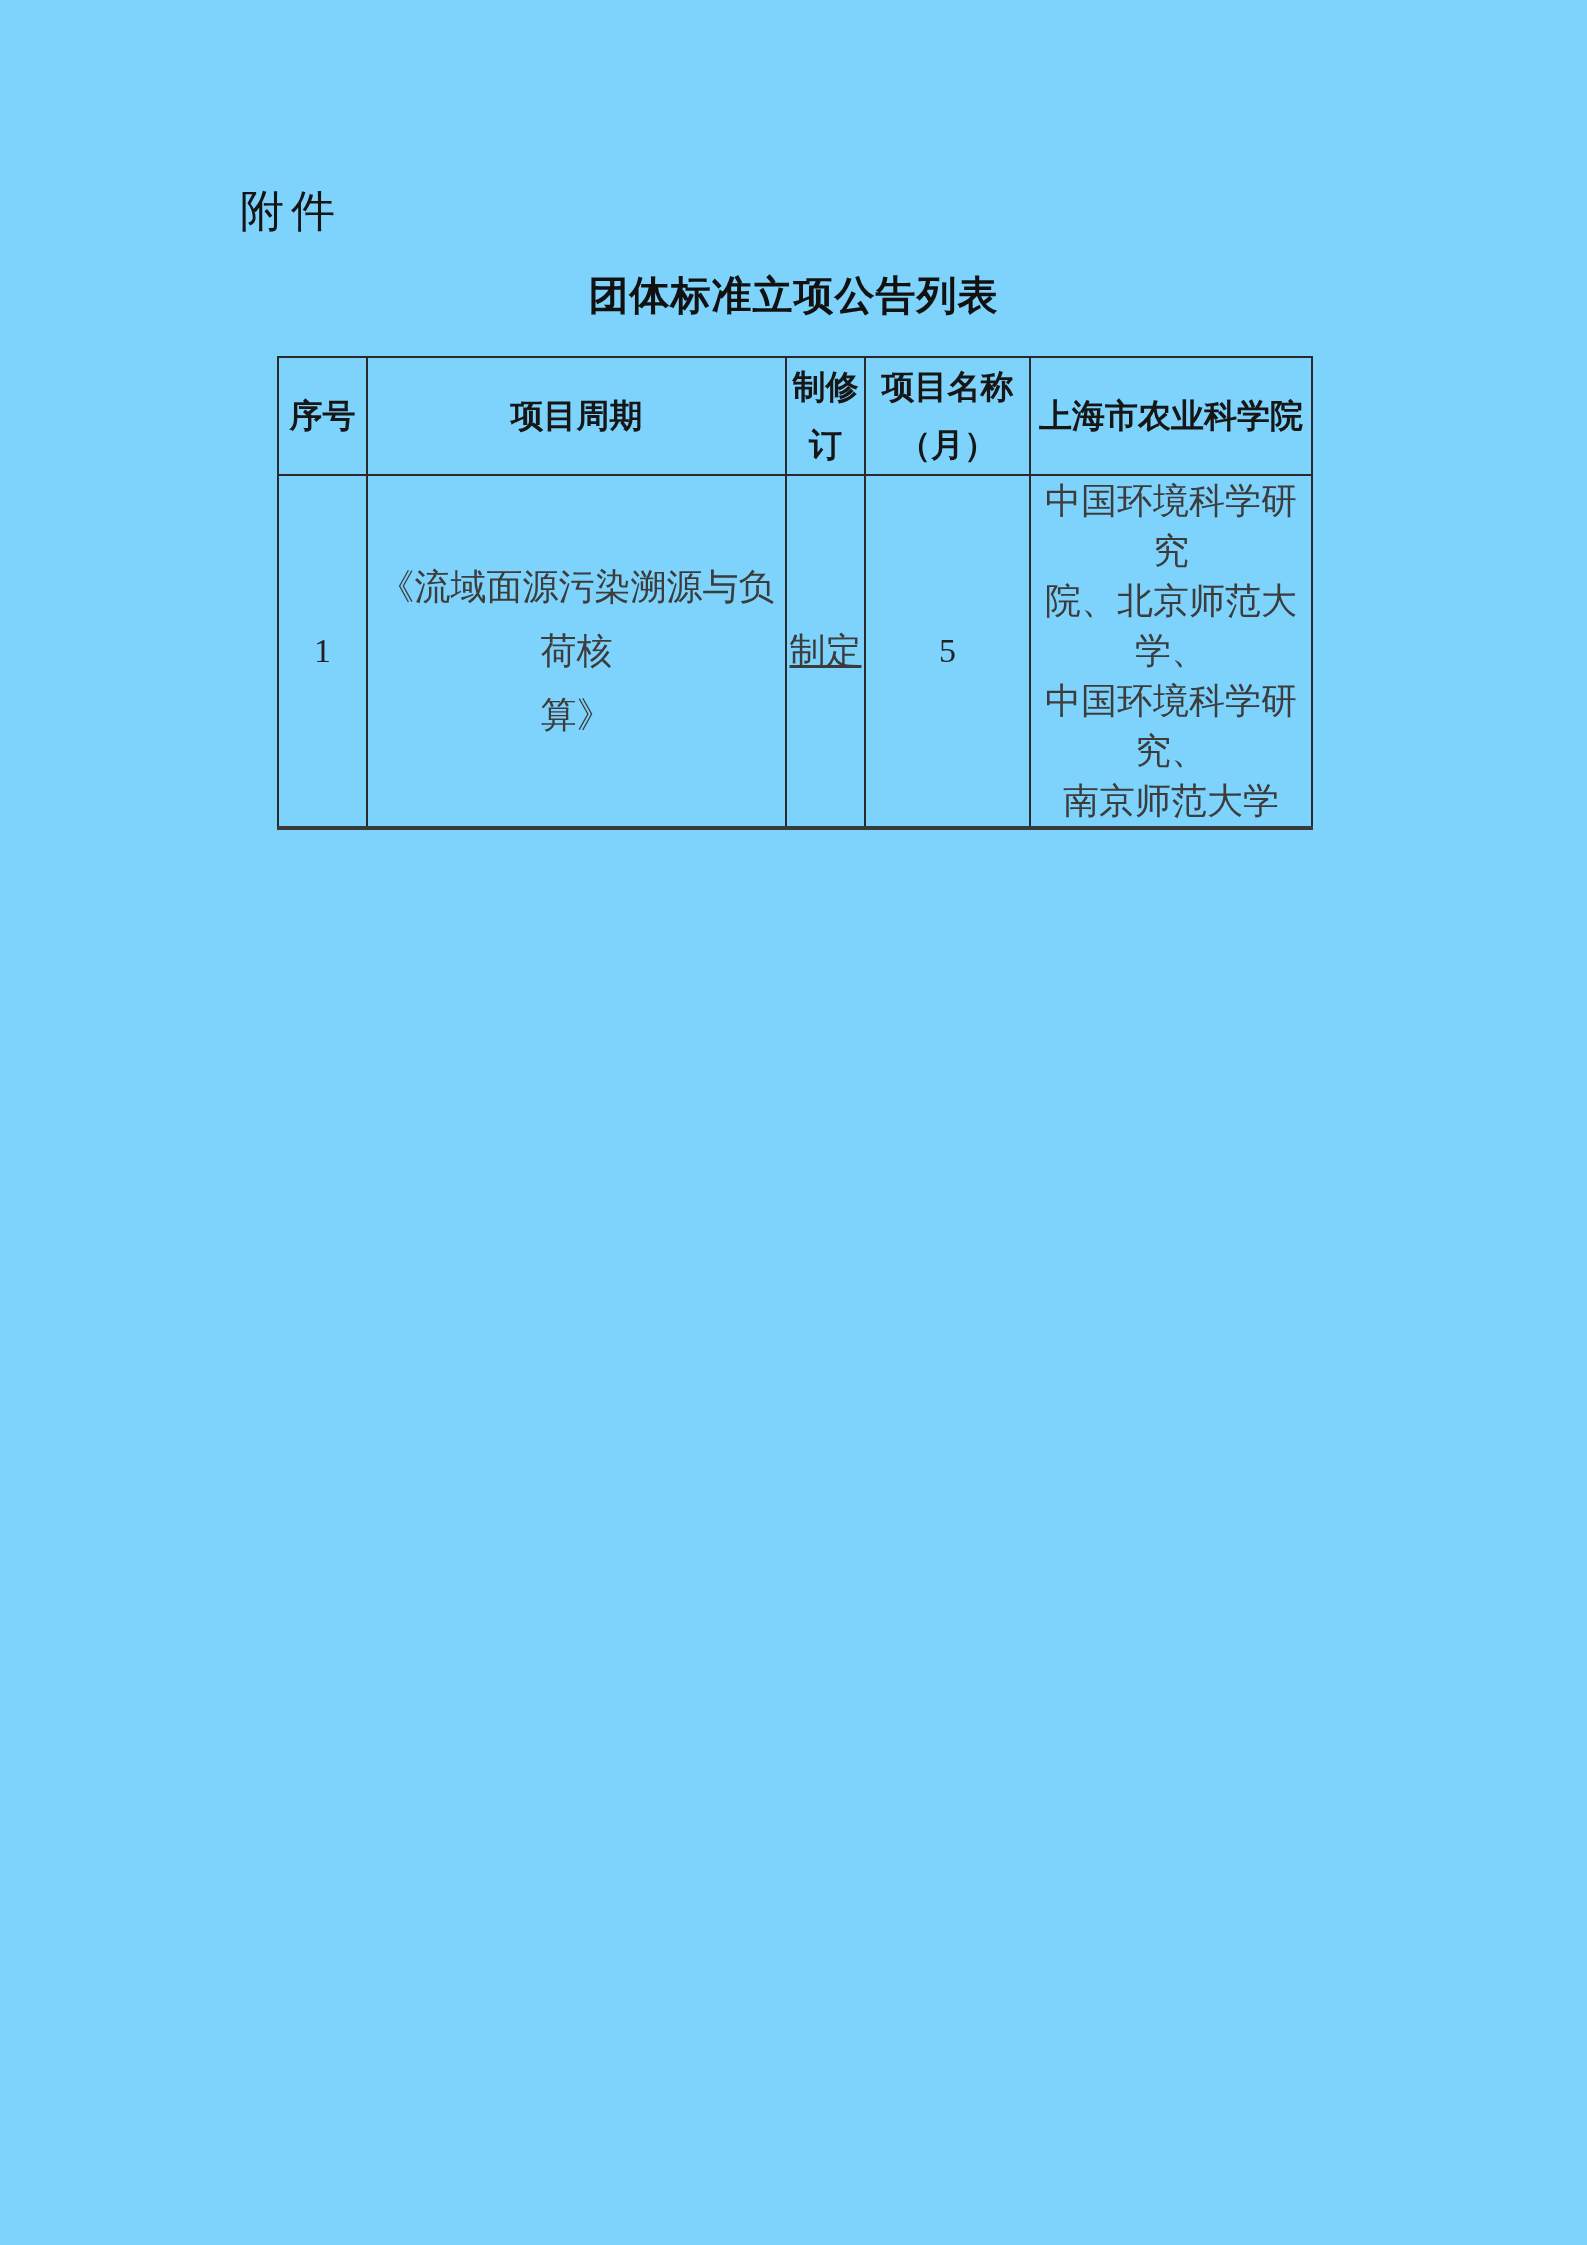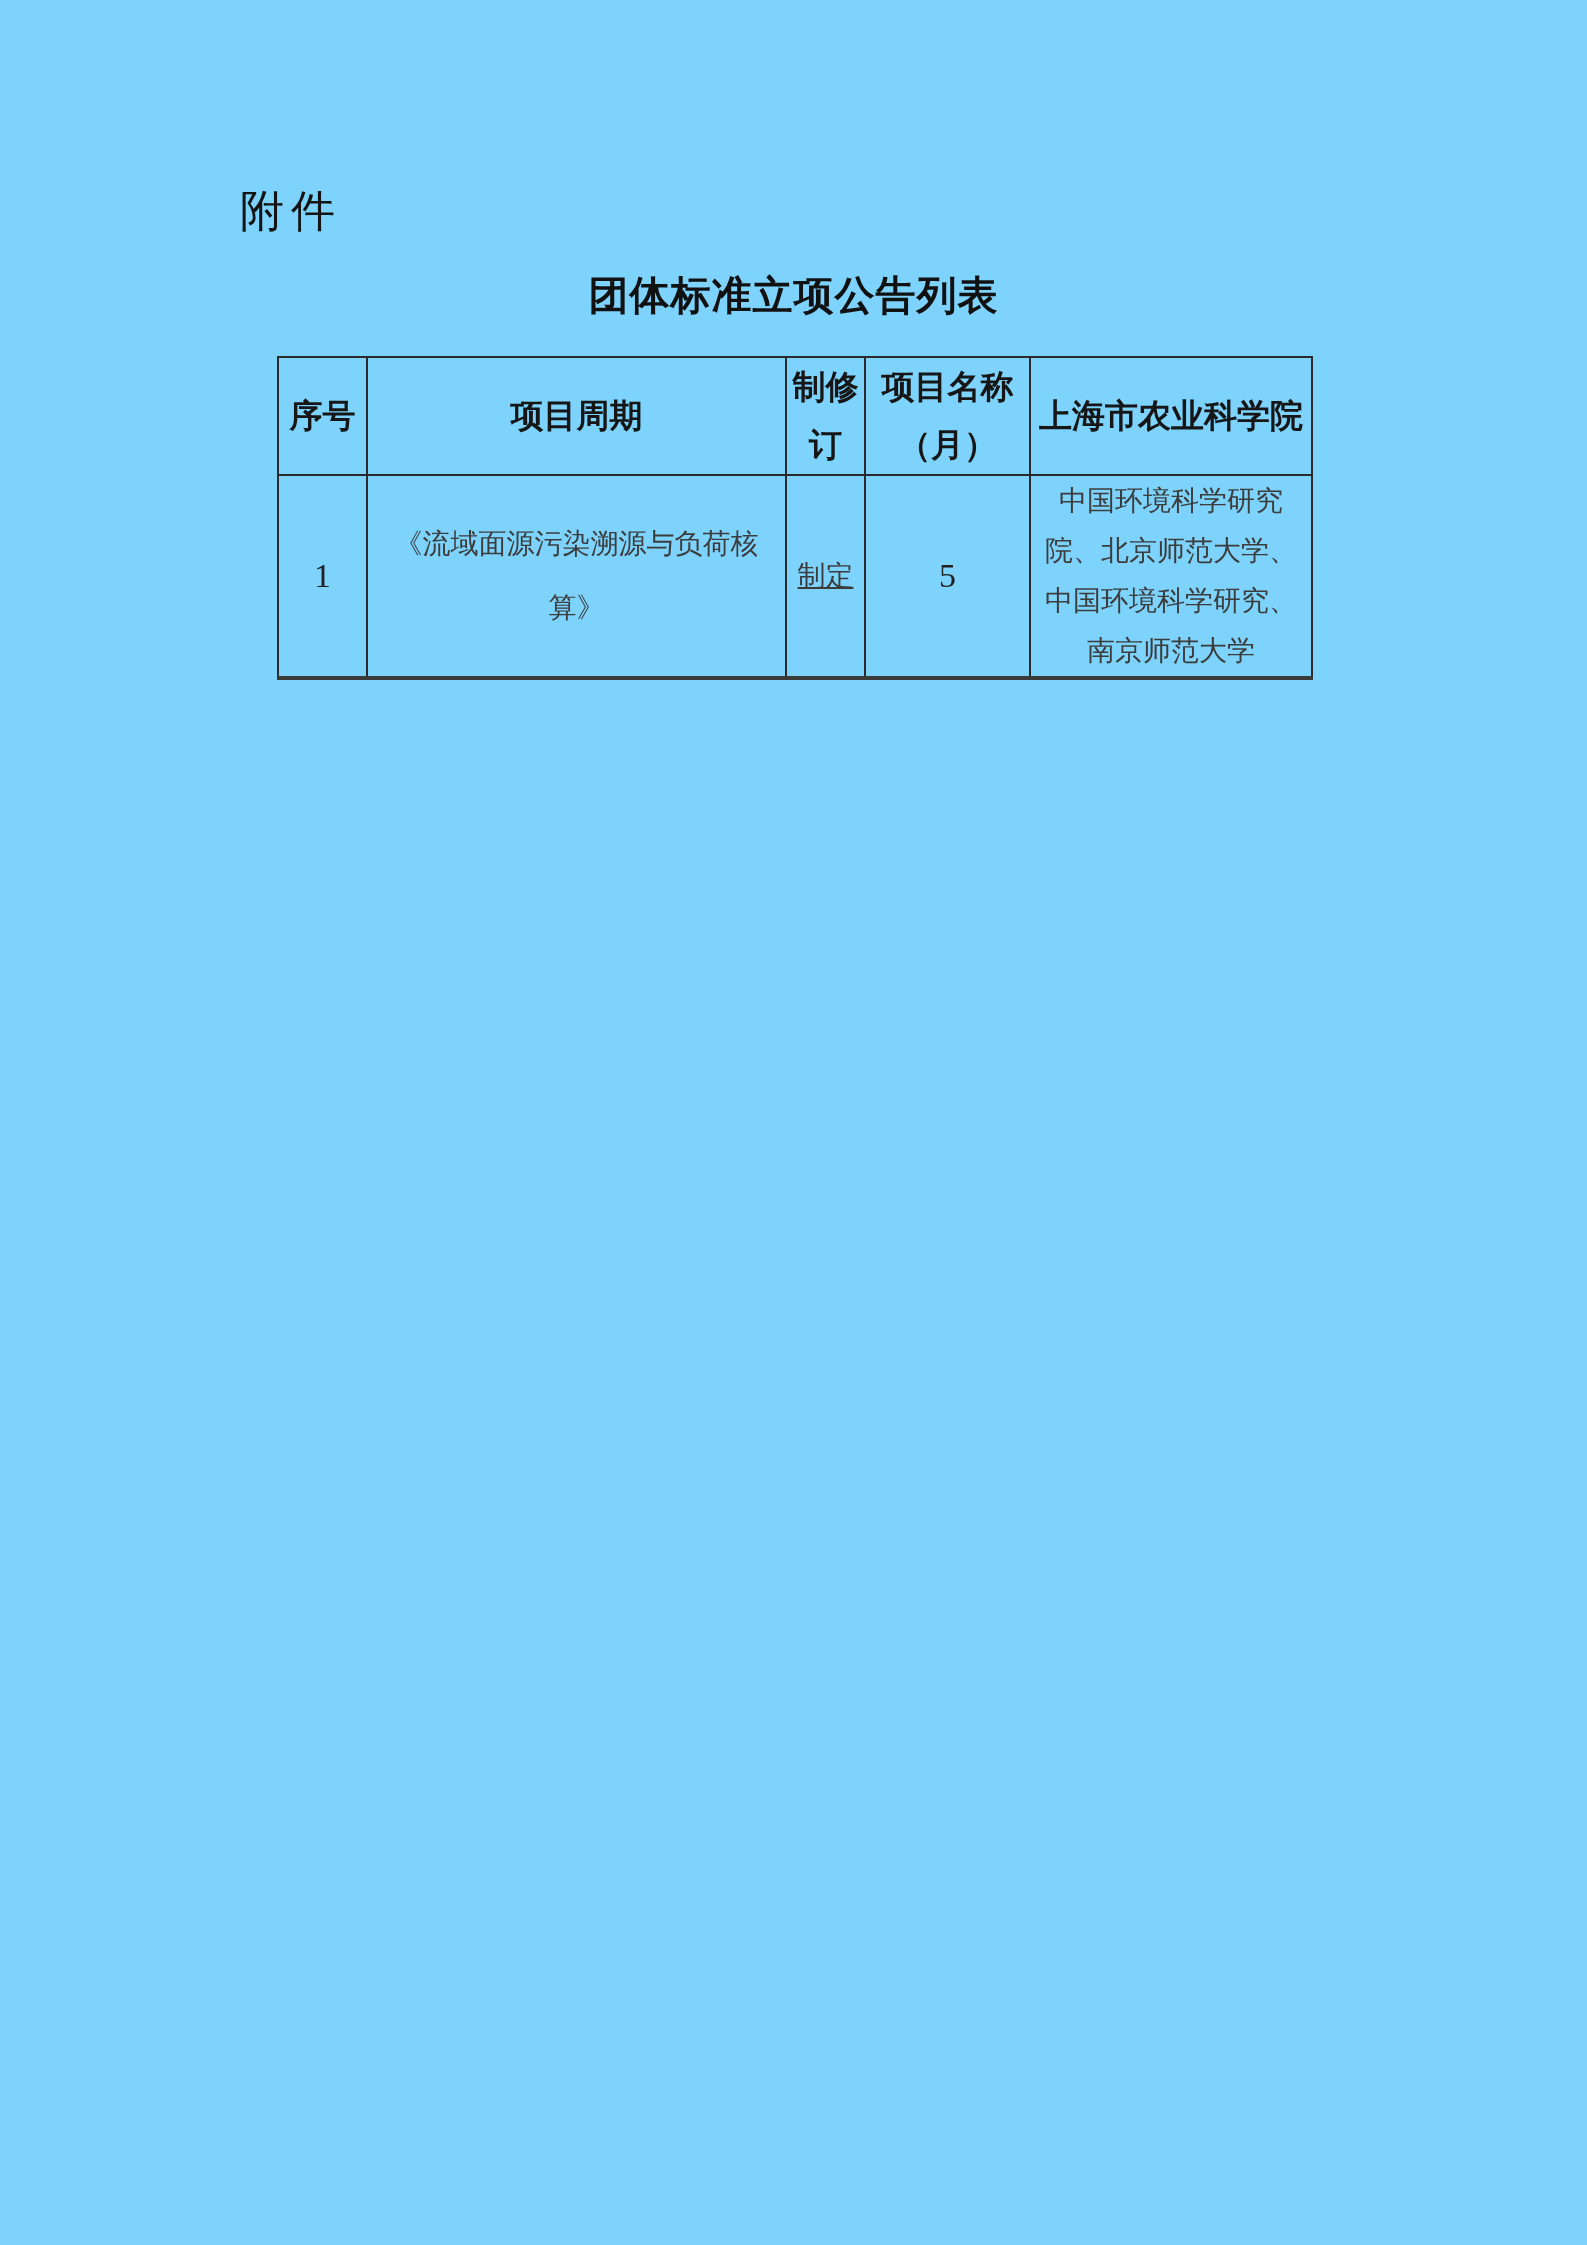--- a/index.html
+++ b/index.html
@@ -56,21 +56,21 @@
   }
   table.standards thead tr { height: 96px; }
   table.standards tbody tr { height: 201px; }
   th {
     font-size: 33px;
     font-weight: bold;
     color: #161616;
     line-height: 58px;
   }
   td {
-    font-size: 28px;
+    font-size: 36px;
     font-weight: normal;
     color: #3c3c3c;
   }
   td.cell-index, td.cell-cycle {
     font-size: 34px;
     color: #222222;
     line-height: 1;
   }
   td.cell-name { line-height: 64px; }
   td.cell-revision { line-height: 1; text-decoration: underline; }

